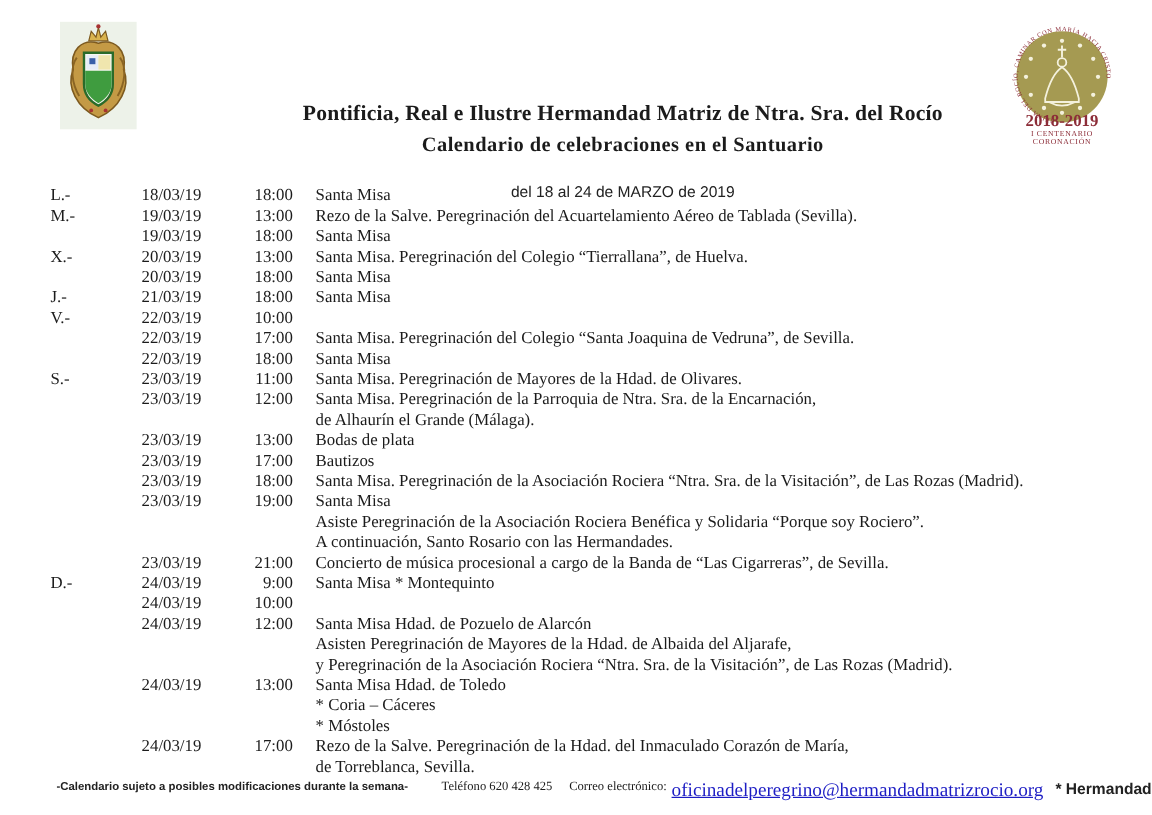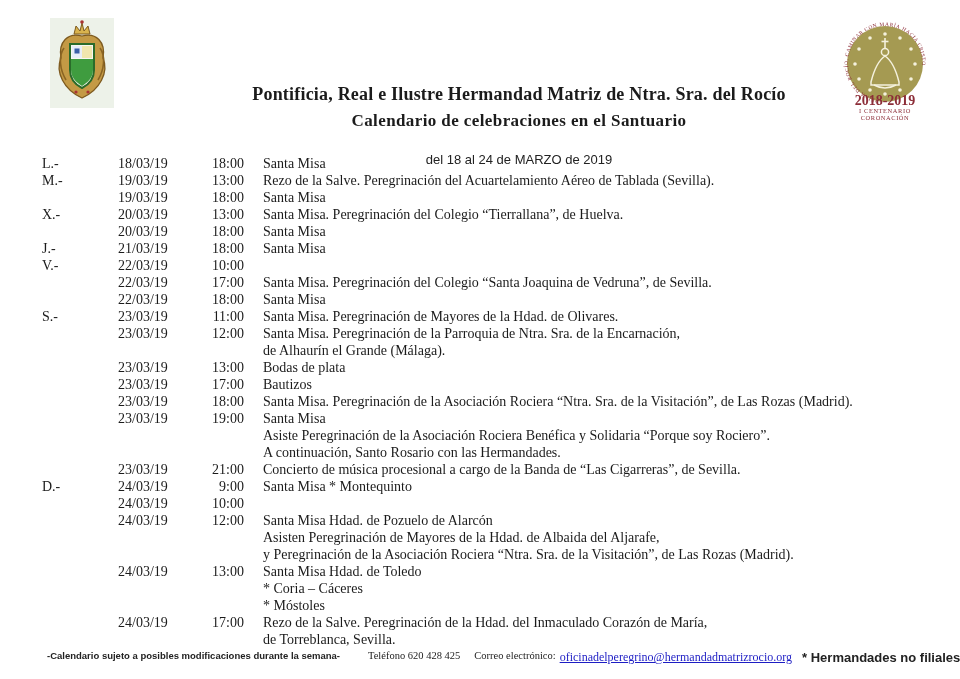--- a/index.html
+++ b/index.html
@@ -28,21 +28,21 @@
   .c-date{grid-column:3;}
   .c-time{grid-column:4;text-align:right;}
   .c-desc{grid-column:5;padding-left:19px;overflow:hidden;}
 
   
   .footer{position:absolute;left:47px;top:650px;width:900px;white-space:nowrap;
           display:flex;align-items:flex-start;}
   .f-note{font-family:"Liberation Sans",sans-serif;font-weight:700;font-size:9.5px;color:#222;}
   .f-serif{font-family:"Liberation Serif",serif;font-size:10.5px;margin-left:28px;}
   .f-serif.tight{margin-left:14px;}
-  .f-email{font-family:"Liberation Serif",serif;font-size:12px;margin-left:4px;
+  .f-email{font-family:"Liberation Serif",serif;font-size:16px;margin-left:4px;
            color:#1d1dc4;text-decoration:underline;cursor:pointer;}
   .f-legend{font-family:"Liberation Sans",sans-serif;font-weight:700;font-size:13px;
             color:#222;margin-left:10px;}
 </style>
 </head>
 <body>
 
 <div class="page">
 
   <div class="emblem-left">

